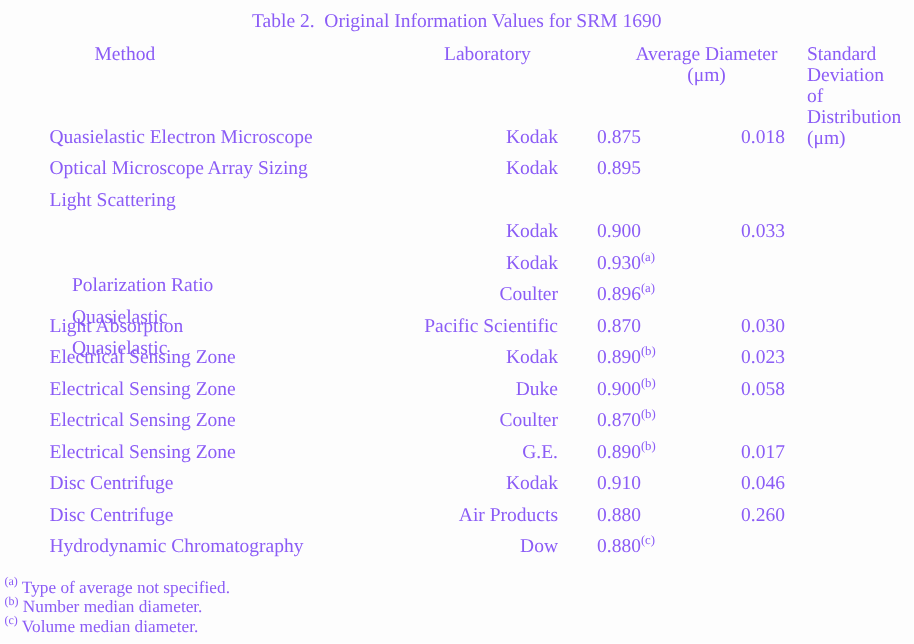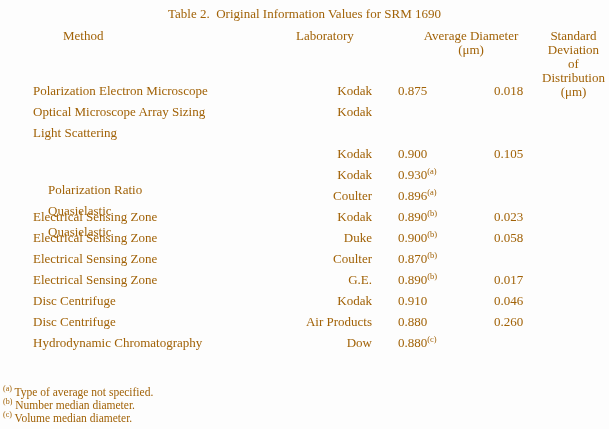--- a/index.html
+++ b/index.html
@@ -2,21 +2,21 @@
 <html><head>
 <meta charset="utf-8">
 <style>
   html, body { margin: 0; padding: 0; }
   .page {
     position: relative;
     width: 609px;
     height: 429px;
     background: #fdfdfd;
     font-family: "Liberation Serif", serif;
-    color: #a16207;
+    color: #8b5cf6;
     font-size: 13px;
     overflow: hidden;
   }
   .title {
     position: absolute;
     top: 6px;
     left: 0;
     width: 100%;
     text-align: center;
     white-space: pre;
@@ -25,21 +25,21 @@
     position: absolute;
     top: 29px;
     left: 49px;
     right: 0;
     display: flex;
     line-height: 14px;
   }
   .h1 { width: 219px; padding-left: 14px; box-sizing: border-box; }
   .h2 { width: 120px; margin-left: 28px; }
   .h3 { width: 110px; text-align: center; }
-  .h4 { flex: 1; text-align: center; padding-left: 12px; box-sizing: border-box; }
+  .h4 { flex: 1; text-align: left; padding-left: 12px; box-sizing: border-box; }
   .rows {
     position: absolute;
     top: 80px;
     left: 33px;
     right: 0;
   }
   .row { display: flex; height: 21px; line-height: 21px; }
   .c1 { width: 219px; box-sizing: border-box; }
   .c1.indent { padding-left: 15px; margin-top: 36px; }
   .c2 { width: 120px; text-align: right; }
@@ -76,60 +76,67 @@
     <div class="h4">
       <div>Standard Deviation</div>
       <div>of Distribution</div>
       <div>(μm)</div>
     </div>
   </div>
 
   <div class="rows">
 
     <div class="row">
-      <div class="c1">Polarization Electron Microscope</div>
+      <div class="c1">Quasielastic Electron Microscope</div>
       <div class="c2">Kodak</div>
       <div class="c3"><span>0.875</span><sup class="mark"></sup></div>
       <div class="c4">0.018</div>
     </div>
 
     <div class="row">
       <div class="c1">Optical Microscope Array Sizing</div>
       <div class="c2">Kodak</div>
+      <div class="c3"><span>0.895</span><sup class="mark"></sup></div>
       <div class="c4"></div>
     </div>
 
     <div class="row">
       <div class="c1">Light Scattering</div>
       <div class="c2"></div>
       <div class="c3"><span></span><sup class="mark"></sup></div>
       <div class="c4"></div>
     </div>
 
     <div class="row">
       <div class="c1 indent">Polarization Ratio</div>
       <div class="c2">Kodak</div>
       <div class="c3"><span>0.900</span><sup class="mark"></sup></div>
-      <div class="c4">0.105</div>
+      <div class="c4">0.033</div>
     </div>
 
     <div class="row">
       <div class="c1 indent">Quasielastic</div>
       <div class="c2">Kodak</div>
       <div class="c3"><span>0.930</span><sup class="mark">(a)</sup></div>
       <div class="c4"></div>
     </div>
 
     <div class="row">
       <div class="c1 indent">Quasielastic</div>
       <div class="c2">Coulter</div>
       <div class="c3"><span>0.896</span><sup class="mark">(a)</sup></div>
       <div class="c4"></div>
     </div>
 
+    <div class="row">
+      <div class="c1">Light Absorption</div>
+      <div class="c2">Pacific Scientific</div>
+      <div class="c3"><span>0.870</span><sup class="mark"></sup></div>
+      <div class="c4">0.030</div>
+    </div>
 
     <div class="row">
       <div class="c1">Electrical Sensing Zone</div>
       <div class="c2">Kodak</div>
       <div class="c3"><span>0.890</span><sup class="mark">(b)</sup></div>
       <div class="c4">0.023</div>
     </div>
 
     <div class="row">
       <div class="c1">Electrical Sensing Zone</div>

